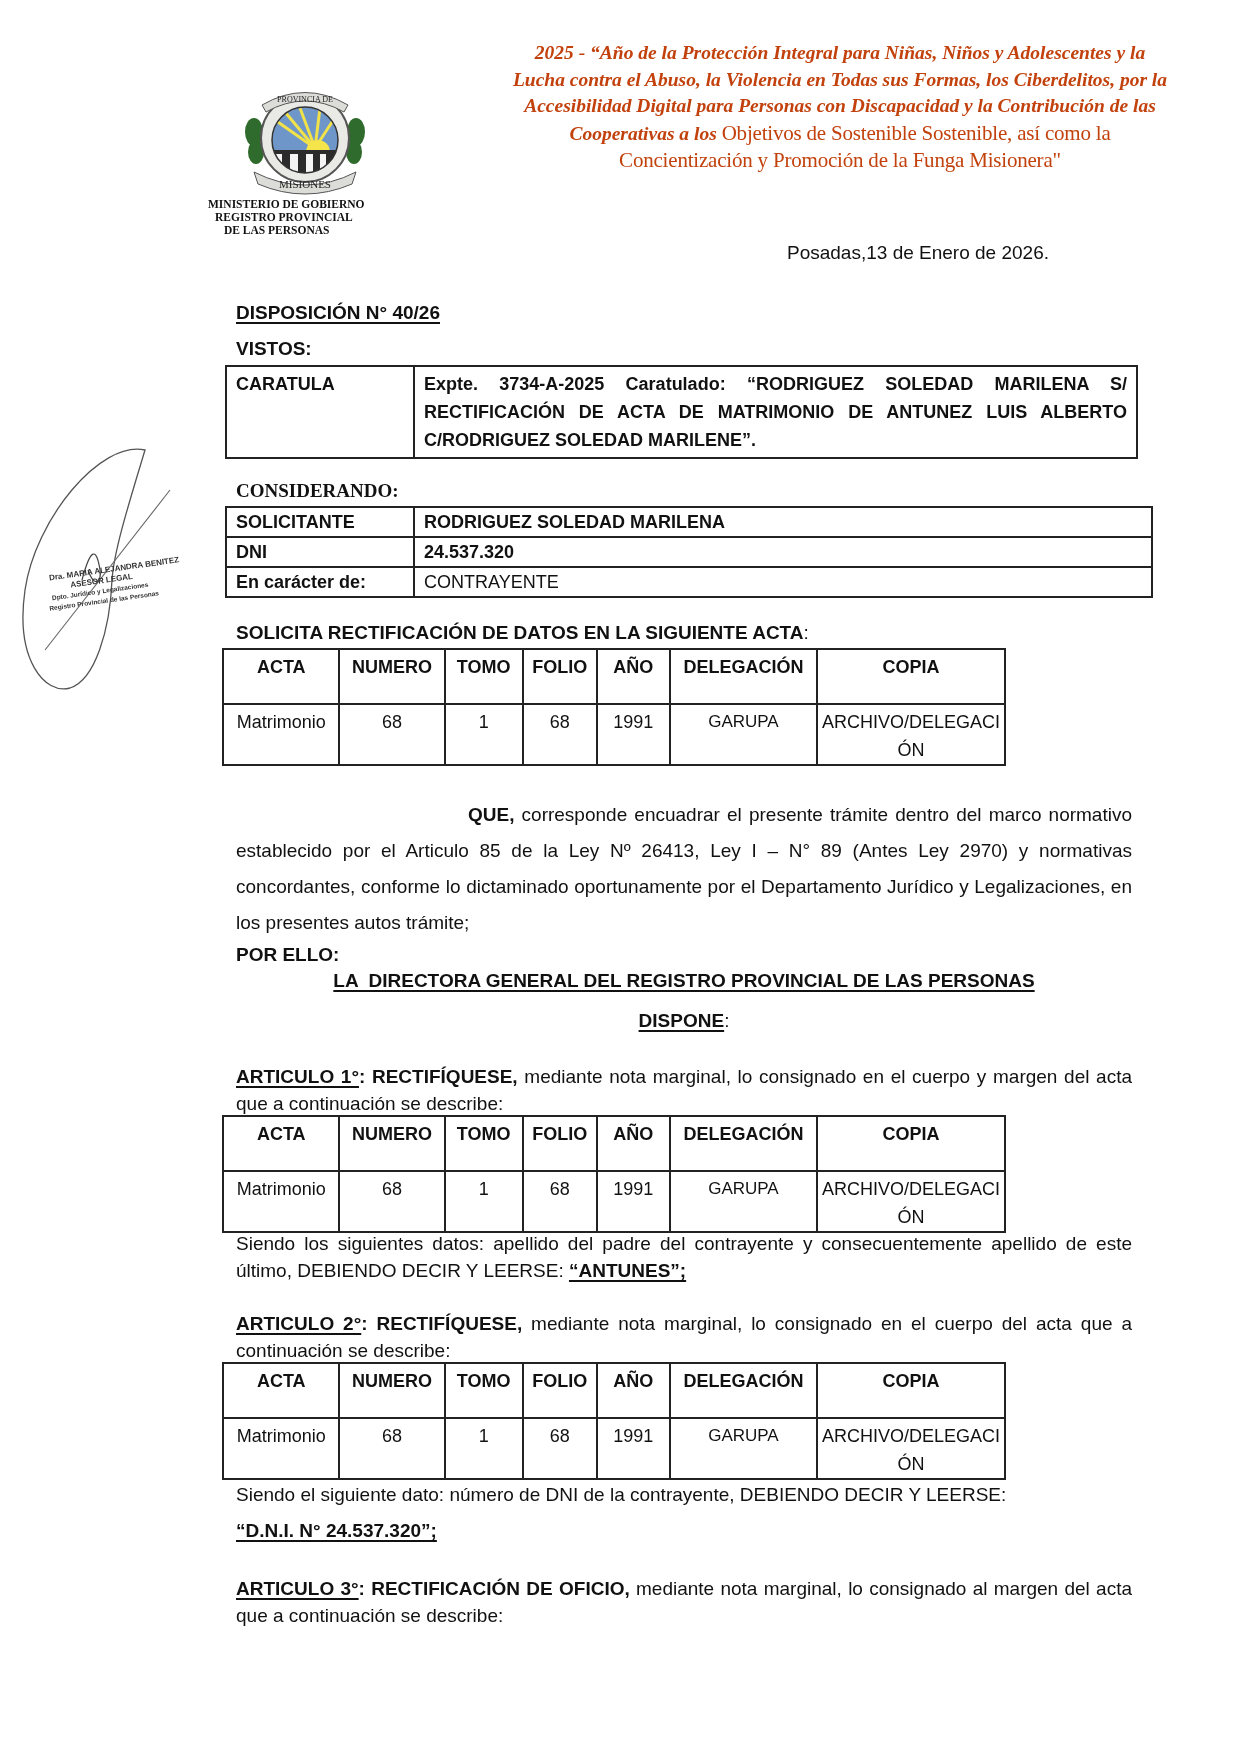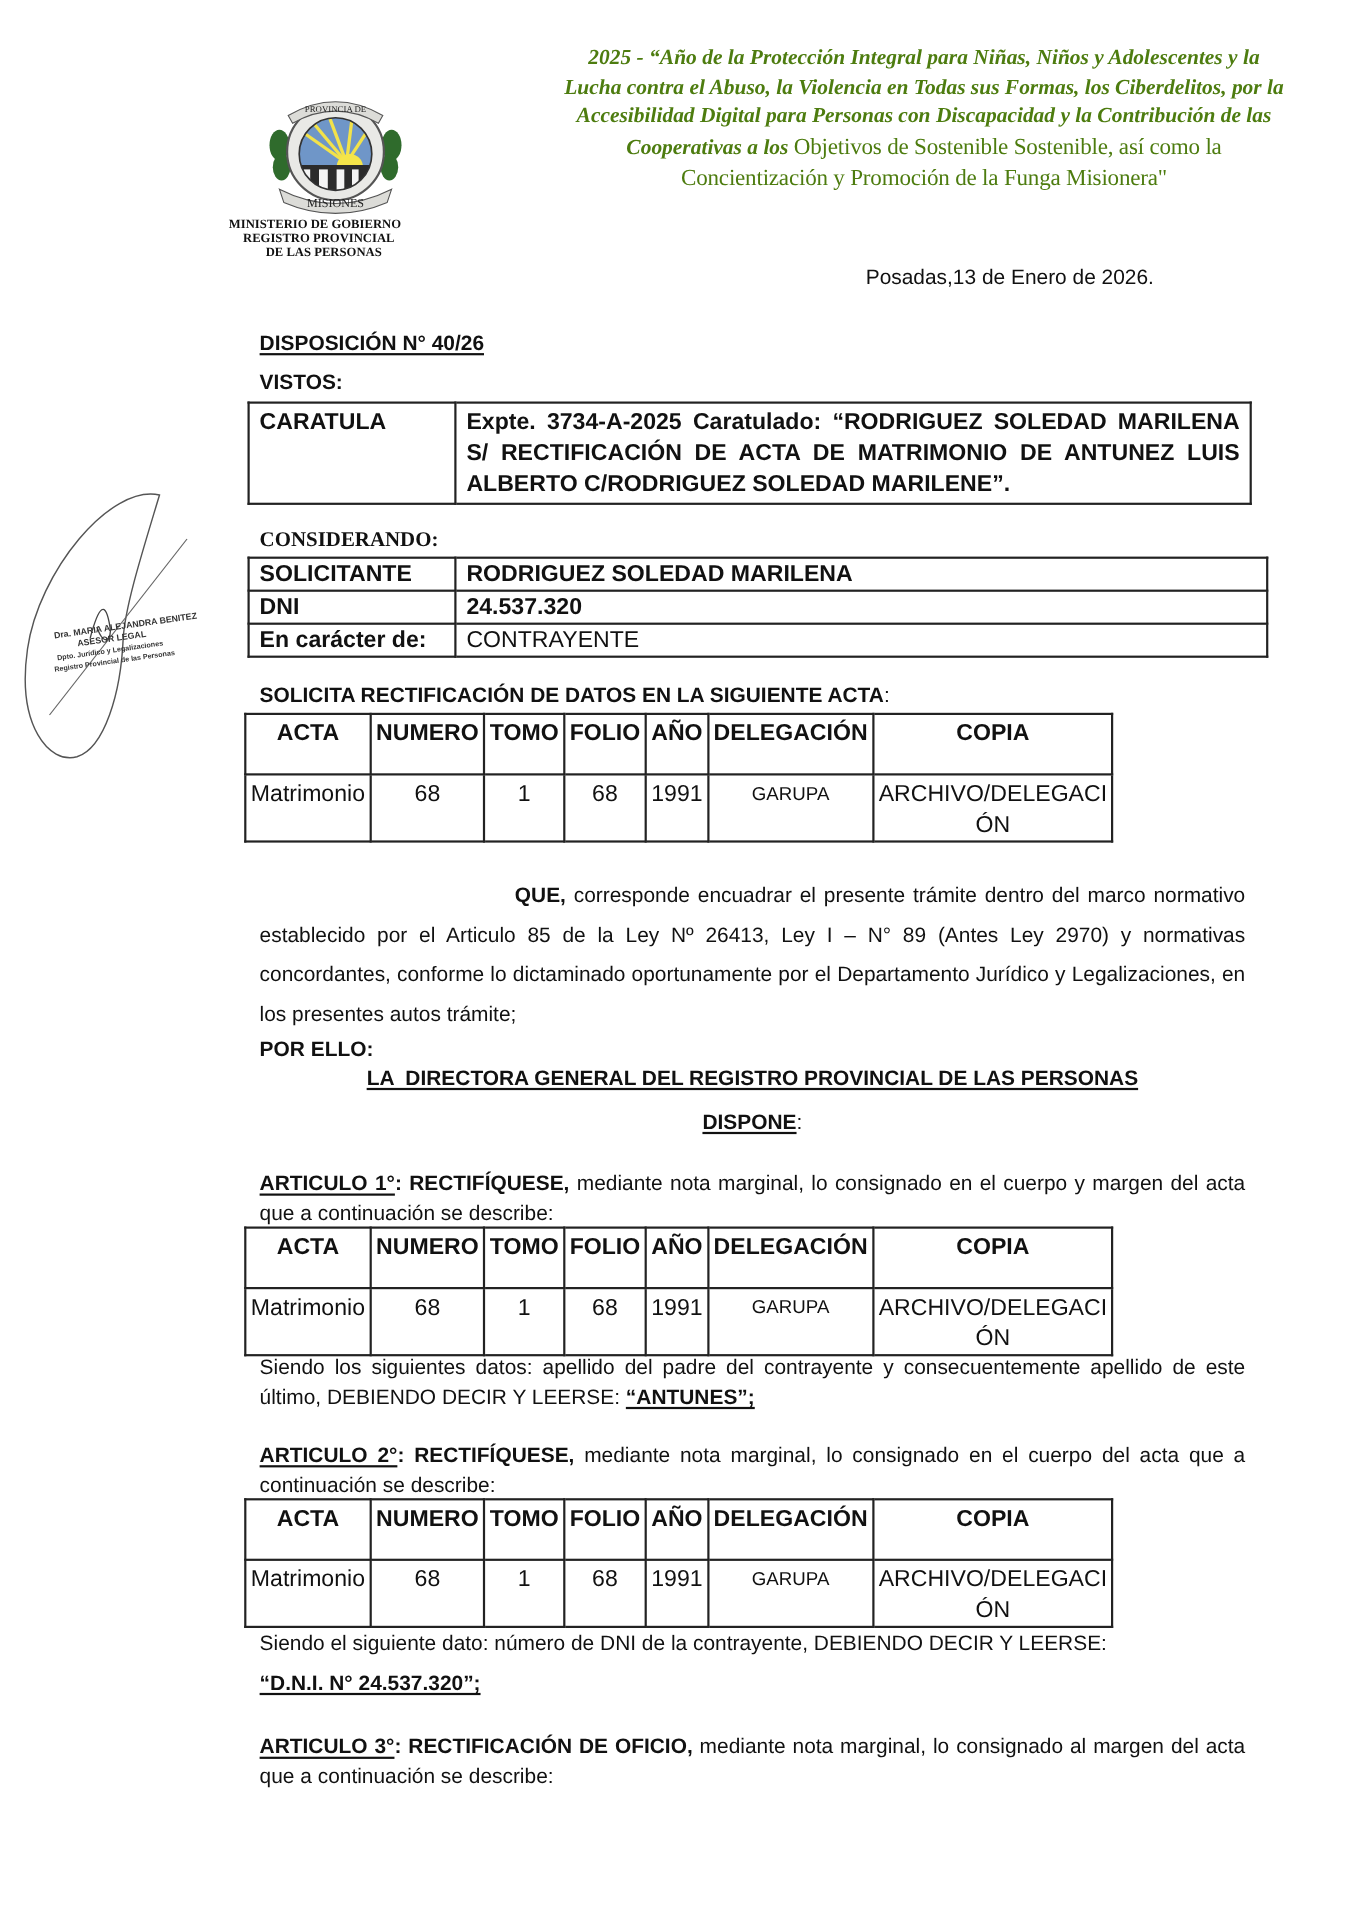--- a/index.html
+++ b/index.html
@@ -6,31 +6,31 @@
   body { width: 1242px; height: 1755px; position: relative; overflow: hidden;
          font-family: "Liberation Sans", sans-serif; color: #111; }
   .abs { position: absolute; }
   .serif { font-family: "Liberation Serif", serif; }
   .b { font-weight: bold; }
   .u { text-decoration: underline; text-decoration-thickness: 2px; text-underline-offset: 3px; }
 
   
   #logo { left: 240px; top: 80px; width: 130px; height: 115px; }
   #ministry { left: 208px; top: 198px; font-size: 11.5px; line-height: 13px; font-weight: bold; }
-  #ministry div { white-space: nowrap; text-align: center; }
+  #ministry div { white-space: nowrap; }
   #motto { left: 470px; top: 40px; width: 740px; text-align: center; font-size: 19.5px;
-           line-height: 26.5px; font-style: italic; font-weight: bold; color: #4d7c0f; }
+           line-height: 26.5px; font-style: italic; font-weight: bold; color: #c2410c; }
   #motto .plain { font-weight: normal; font-style: normal; font-size: 21px; letter-spacing: -0.2px; }
 
   #date { left: 787px; top: 242px; font-size: 19px; }
   #disp-title { left: 236px; top: 302px; font-size: 19px; }
   #vistos { left: 236px; top: 338px; font-size: 19px; }
 
   table { border-collapse: collapse; position: absolute; }
-  td { border: 2px solid #222; font-size: 21px; vertical-align: top; }
+  td { border: 2px solid #222; font-size: 18px; vertical-align: top; }
 
   #caratula { left: 225px; top: 365px; width: 913px; }
   #caratula td { padding: 3px 9px; line-height: 28px; }
   #caratula .k { width: 168px; }
   #caratula .v { text-align: justify; text-align-last: left; }
 
   #considerando { left: 236px; top: 480px; font-size: 19px; font-family: Liberation Serif, serif; }
   #solicitante { left: 225px; top: 506px; width: 928px; }
   #solicitante td { padding: 2px 9px; height: 24px; line-height: 24px; margin-top: 28px; }
   #solicitante .k { width: 168px; }

